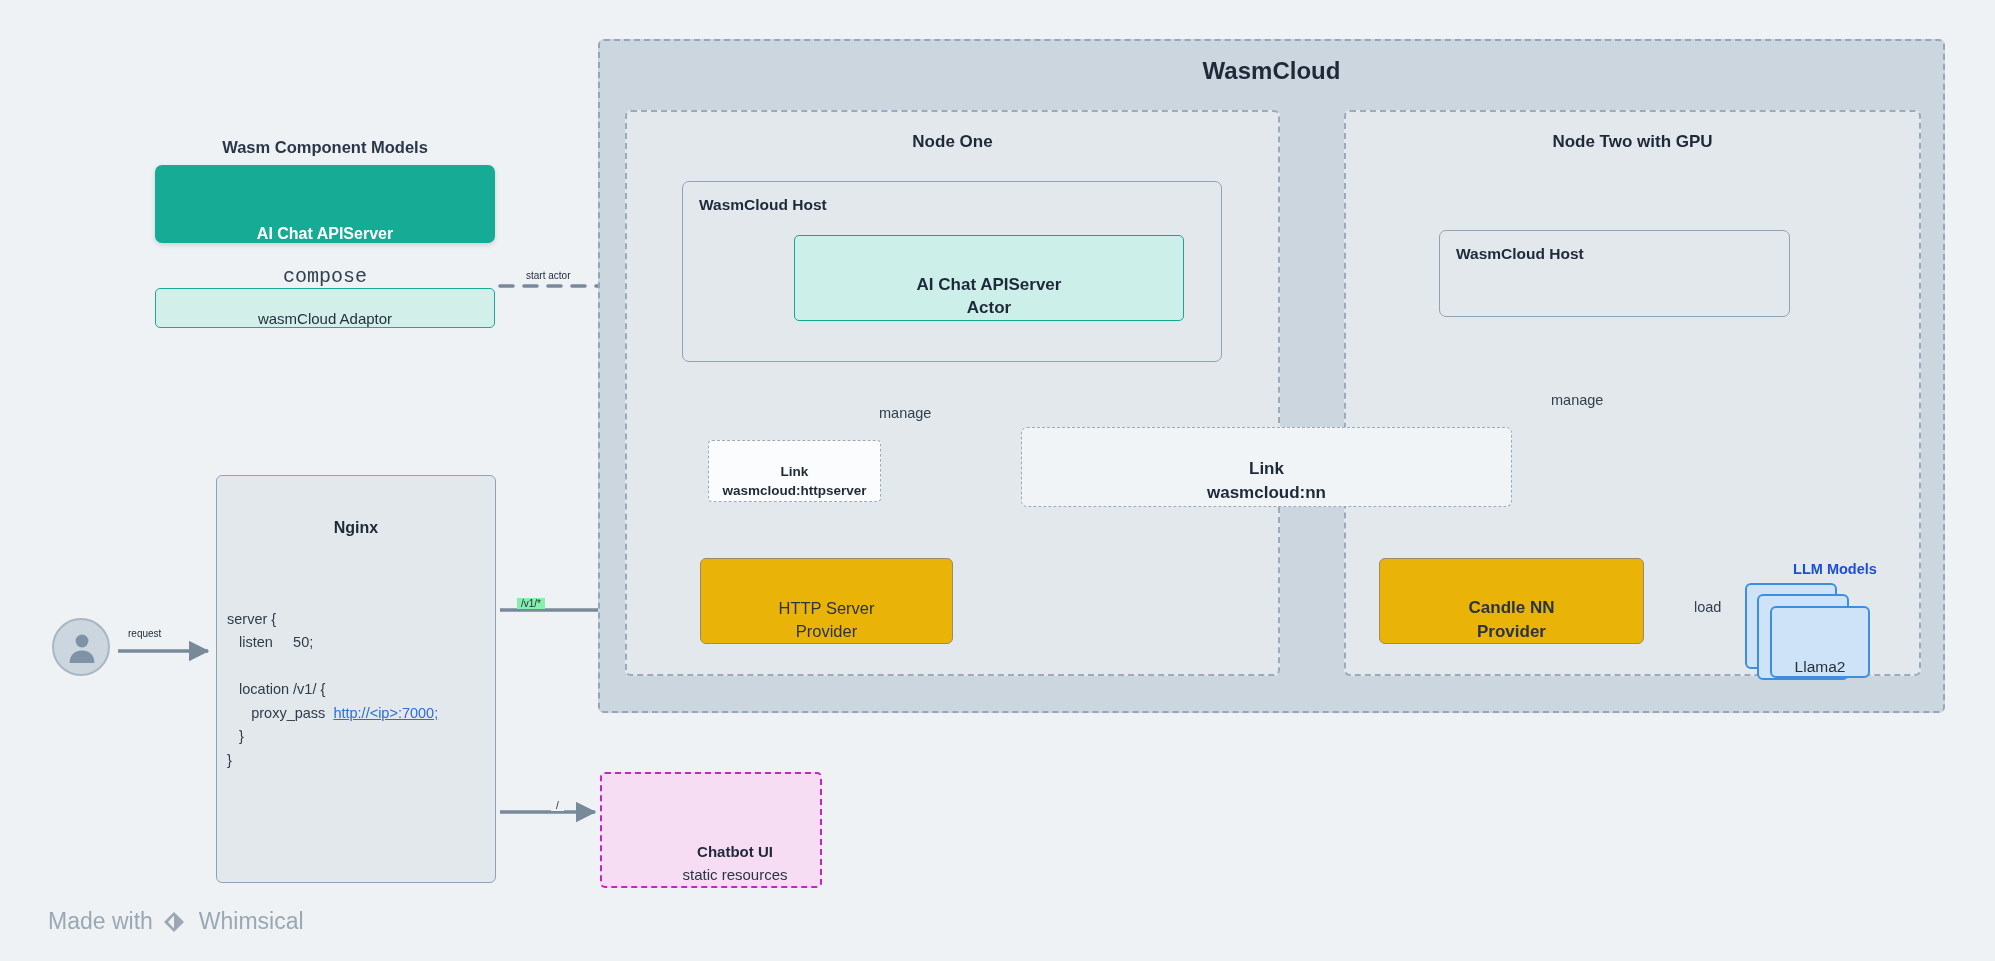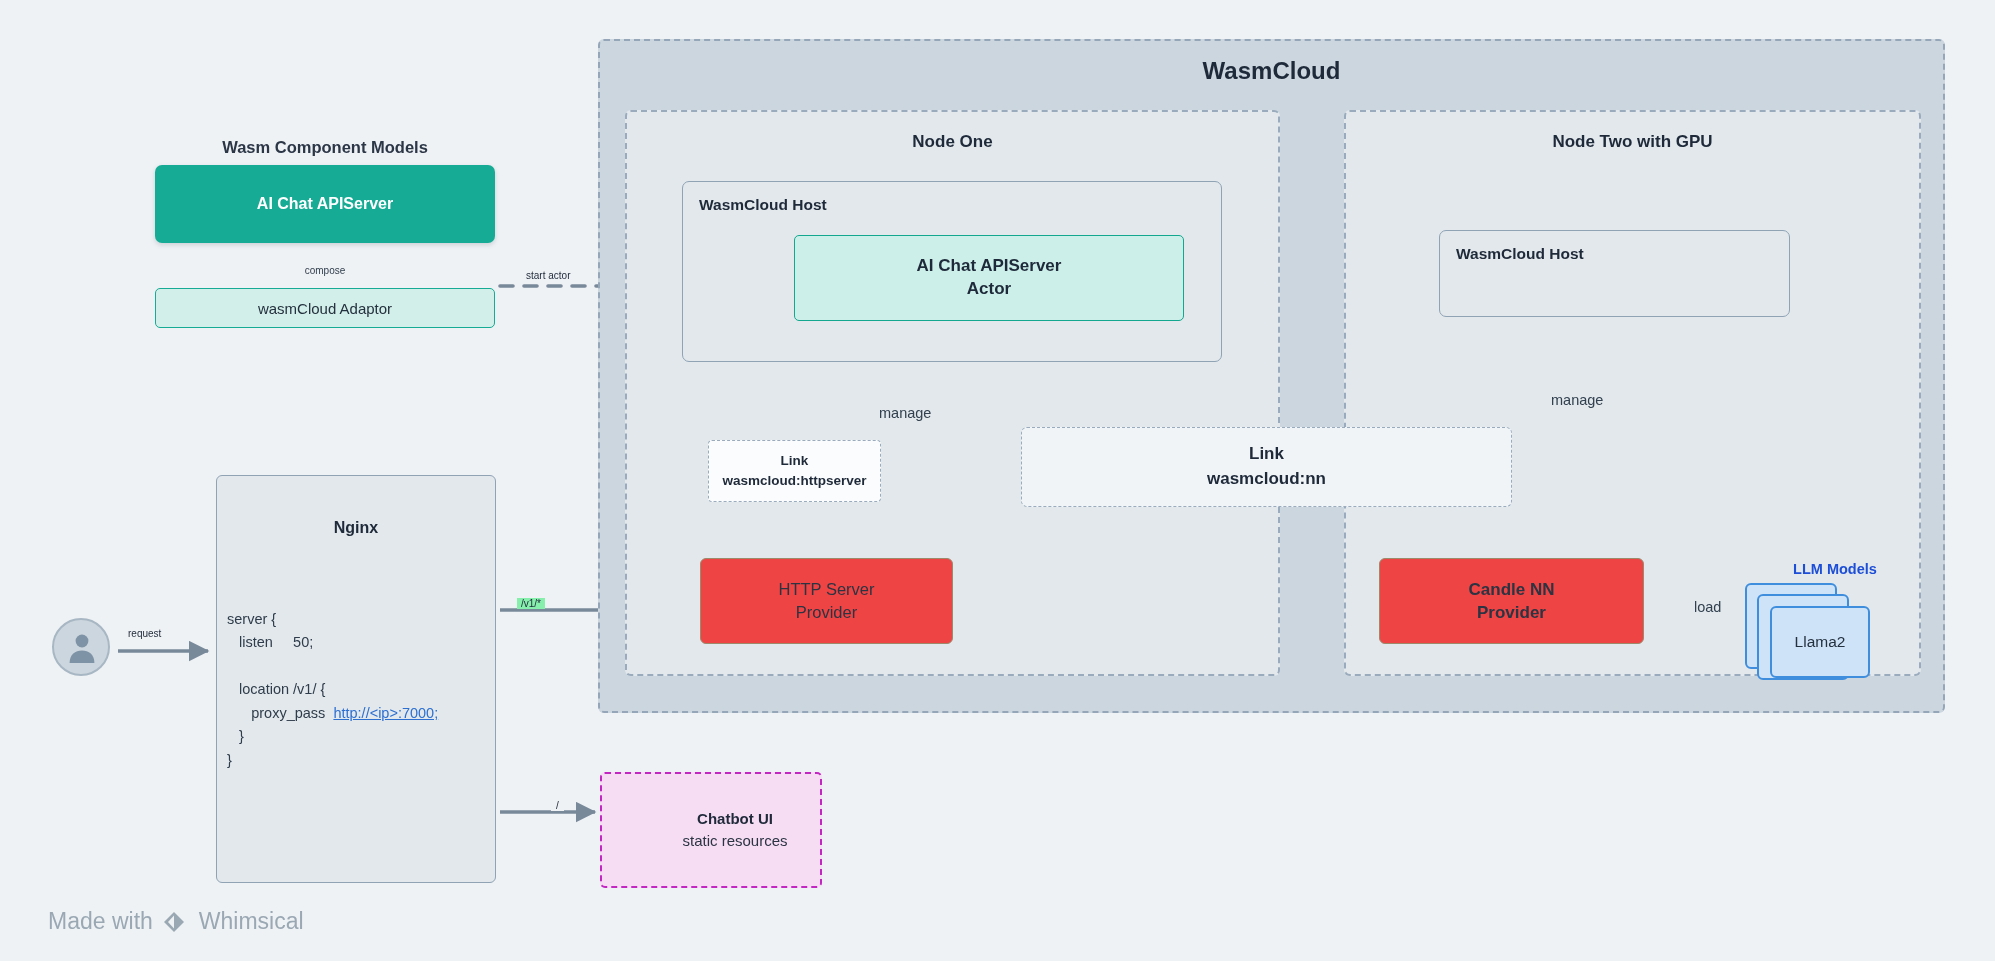--- a/index.html
+++ b/index.html
@@ -5,21 +5,21 @@
   * { box-sizing: border-box; margin: 0; padding: 0; }
   html, body {
     width: 1995px; height: 961px;
     background: #eff2f5;
     font-family: "Liberation Sans", sans-serif;
     overflow: hidden;
   }
   #stage { position: relative; width: 1685px; height: 961px; }
 
   .abs { position: absolute; }
-  .cnt { display: flex; flex-direction: column; align-items: center; justify-content: center; }
+  .cnt { display: flex; flex-direction: column; align-items: center; justify-content: flex-end; }
 
   
   #wasmcloud-container {
     left: 598px; top: 39px; width: 1347px; height: 674px;
     background: #ccd6de;
     border: 2px dashed #94a6b8;
     border-radius: 6px;
   }
   #wasmcloud-title {
     position: absolute; top: 16px; left: 0; width: 100%;
@@ -58,21 +58,21 @@
     font-size: 16.5px; font-weight: bold; color: #2b3647;
   }
   #ai-chat-apiserver {
     left: 155px; top: 165px; width: 340px; height: 78px;
     background: #16ab94; border-radius: 7px;
     box-shadow: 0 2px 5px rgba(40,60,80,.18);
     color: #ffffff; font-size: 16px; font-weight: bold;
   }
   #compose-label {
     left: 155px; top: 265px; width: 340px; text-align: center;
-    font-size: 10px; color: #32404f;
+    font-size: 20px; color: #32404f; font-family: Liberation Mono, monospace;
   }
   #wasmcloud-adaptor {
     left: 155px; top: 288px; width: 340px; height: 40px;
     background: #d3efe9; border: 1.6px solid #16ab94; border-radius: 5px;
     font-size: 15px; color: #24313f;
   }
 
   
   #ai-chat-actor {
     left: 794px; top: 235px; width: 390px; height: 86px;
@@ -87,21 +87,21 @@
     font-size: 13.5px; font-weight: bold; color: #1e2939; line-height: 1.45;
   }
   #link-nn {
     left: 1021px; top: 427px; width: 491px; height: 80px;
     background: #f0f4f7; border: 1.4px dashed #9aabbd; border-radius: 6px;
     font-size: 17px; font-weight: bold; color: #1e2939; line-height: 1.45;
   }
 
   
   .provider {
-    background: #ef4444; border: 1.8px solid #9c8a6b; border-radius: 6px;
+    background: #eab308; border: 1.8px solid #9c8a6b; border-radius: 6px;
     color: #2a3443; line-height: 1.38;
   }
   #http-server-provider { left: 700px; top: 558px; width: 253px; height: 86px; font-size: 16.5px; }
   #candle-nn-provider  { left: 1379px; top: 558px; width: 265px; height: 86px; font-size: 17px; font-weight: bold; }
 
   
   #llm-models-title {
     left: 1735px; top: 561px; width: 200px; text-align: center;
     font-size: 14.5px; font-weight: bold; color: #1d4ed8;
   }

